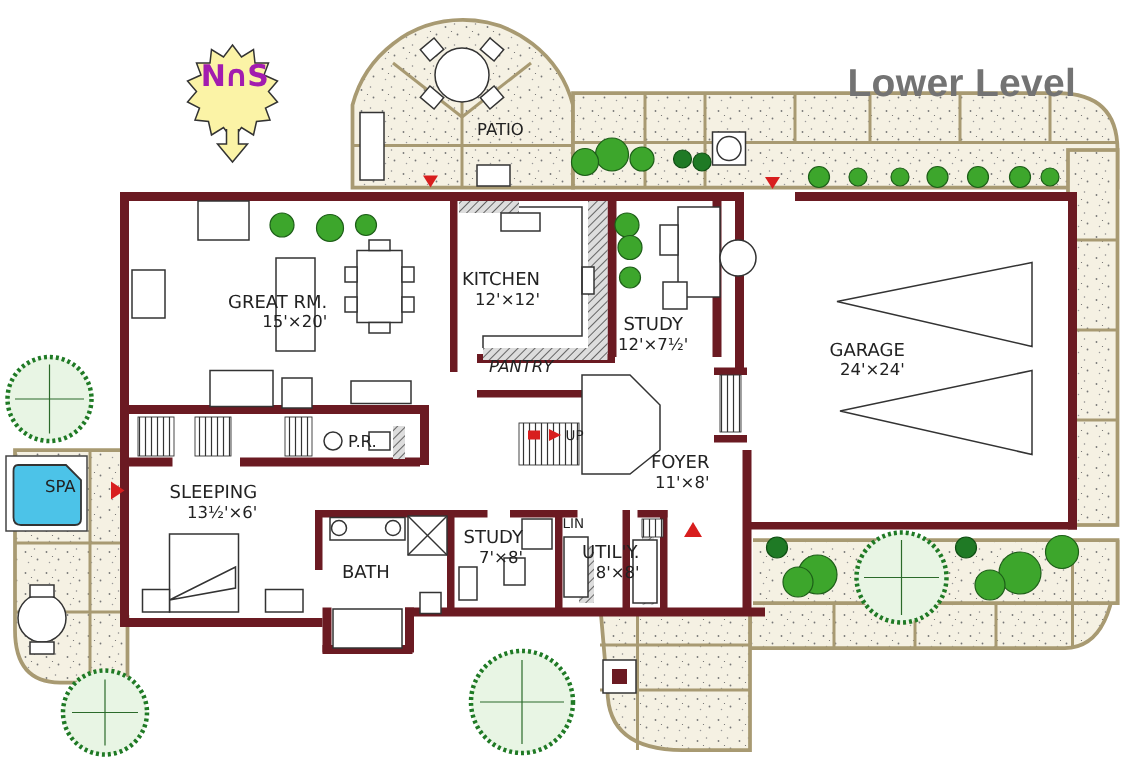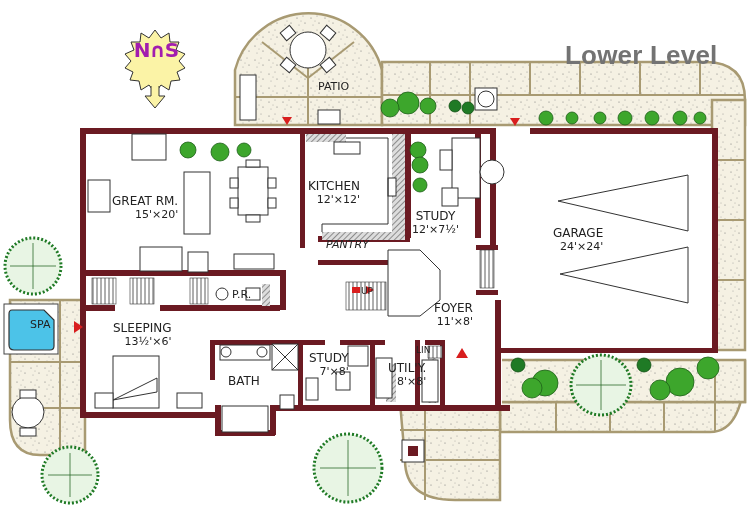--- a/index.html
+++ b/index.html
@@ -285,21 +285,21 @@
 
   <g transform="translate(155,62)">
     <polygon fill="#fbf3a6" stroke="#333" stroke-width="1" points="0,-32 6,-24 14,-29 15,-20 24,-20 21,-12 30,-8 24,-1 30,6 22,10 25,18 16,19 14,28 6,23 0,31 -6,23 -14,28 -16,19 -25,18 -22,10 -30,6 -24,-1 -30,-8 -21,-12 -24,-20 -15,-20 -14,-29 -6,-24"></polygon>
     <path d="M-4,24 L-4,34 L-10,34 L0,46 L10,34 L4,34 L4,24" fill="#fbf3a6" stroke="#333" stroke-width="1"></path>
   </g>
 </svg>
 
 <div class="compass-text">N∩S</div>
 <div class="title">Lower Level</div>
 
-<div class="room-label" style="left:112px;top:195px;">
+<div class="room-label" style="left:112px;top:195px;padding-left:40px;">
   <span>GREAT RM.</span>
   <span class="dim">15'×20'</span>
 </div>
 <div class="room-label" style="left:308px;top:180px;">
   <span>KITCHEN</span>
   <span class="dim">12'×12'</span>
 </div>
 <div class="room-label" style="left:412px;top:210px;">
   <span>STUDY</span>
   <span class="dim">12'×7½'</span>
@@ -326,18 +326,18 @@
   <span>BATH</span>
 </div>
 <div class="room-label" style="left:309px;top:352px;">
   <span>STUDY</span>
   <span class="dim">7'×8'</span>
 </div>
 <div class="room-label" style="left:388px;top:362px;">
   <span>UTIL'Y.</span>
   <span class="dim">8'×8'</span>
 </div>
-<div class="room-label" style="left:375px;top:344px;font-size:9px;padding-left:41px;">
+<div class="room-label" style="left:375px;top:344px;font-size:9px;">
   <span>LIN</span>
 </div>
 <div class="room-label" style="left:318px;top:80px;font-size:11px;">PATIO</div>
 <div class="spa-label">SPA</div>
-<div class="room-label" style="left:361px;top:285px;font-size:9px;">UP</div>
+<div class="room-label" style="left:377px;top:285px;font-size:9px;">UP</div>
 
 </body></html>

